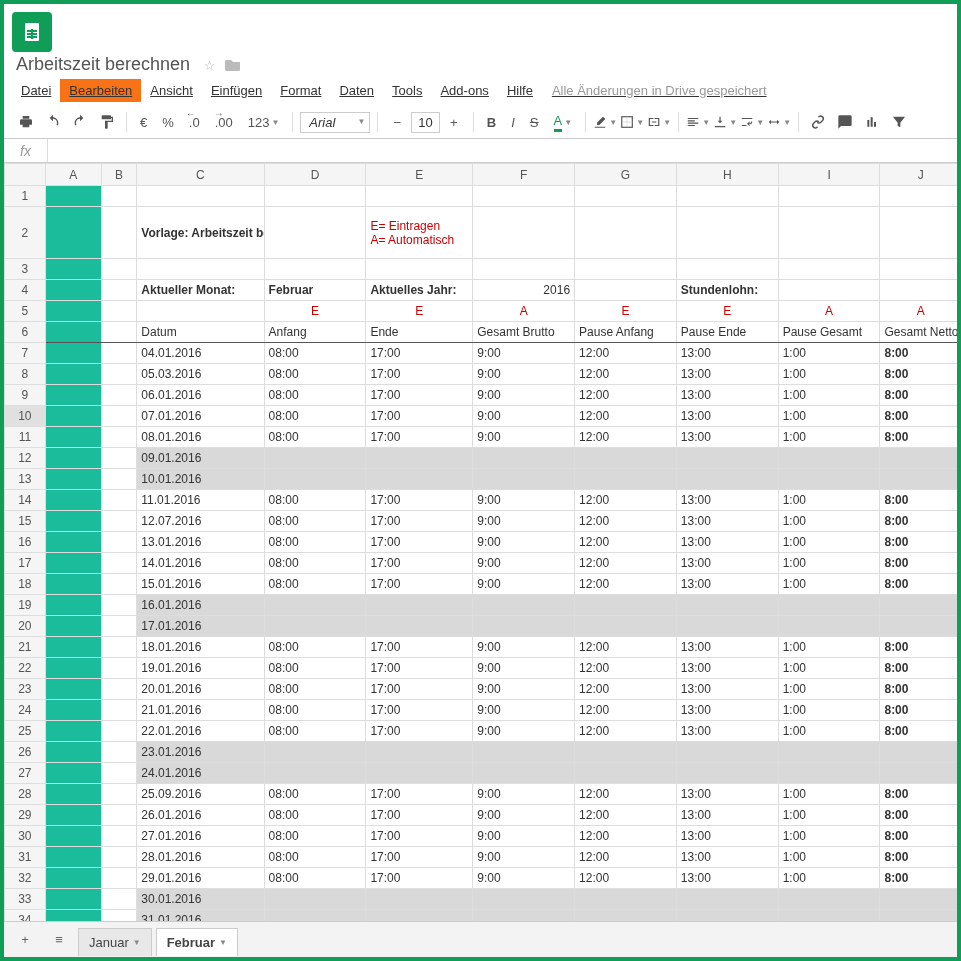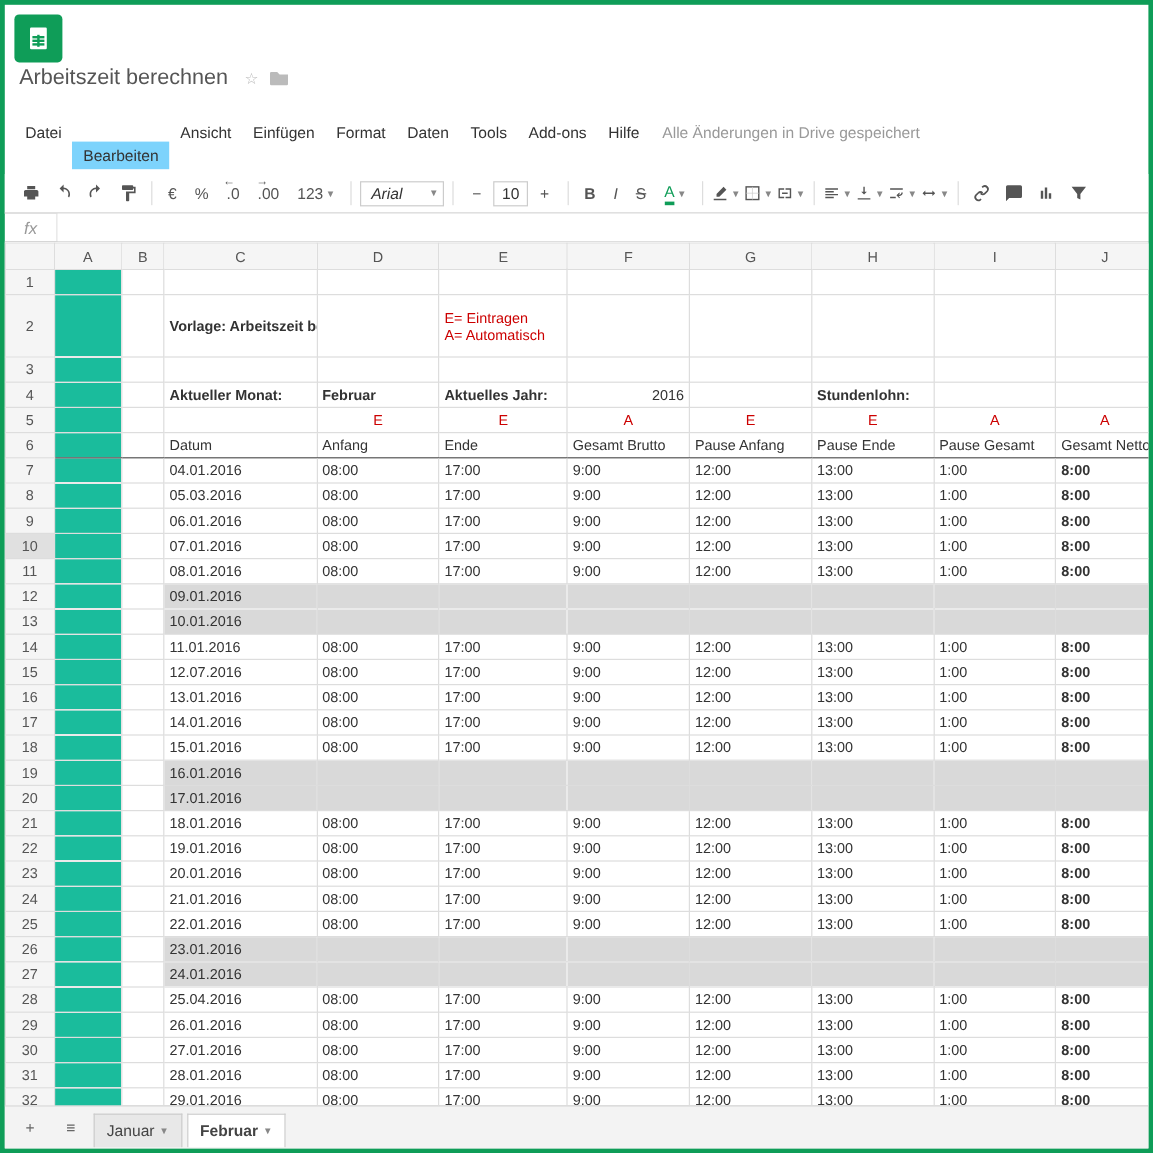--- a/index.html
+++ b/index.html
@@ -9,23 +9,23 @@
 
 .titlebar { display: flex; align-items: flex-start; padding: 8px 8px 0 8px; flex-direction: column; }
 .logo { width: 40px; height: 40px; background: #0f9d58; border-radius: 4px; display: flex; align-items: center; justify-content: center; margin-right: 8px; flex-shrink: 0; }
 .logo svg { fill: #fff; }
 .title-area { flex: 1; }
 .doc-title { font-size: 18px; color: #555; display: inline-block; padding: 2px 4px; }
 .title-icons { display: inline-flex; vertical-align: middle; margin-left: 6px; gap: 10px; }
 .title-icons span { color: #bbb; cursor: pointer; }
 
 
-.menubar { display: flex; align-items: center; padding: 2px 0 4px 0; font-size: 13px; color: #333; gap: 0; }
+.menubar { display: flex; align-items: center; padding: 2px 0 4px 0; font-size: 13px; color: #333; gap: 0; text-decoration: underline; }
 .menubar .item { padding: 4px 9px; cursor: pointer; }
-.menubar .item.hover { background: #7dd3fc; margin-top: 39px; }
+.menubar .item.hover { background: #f97316; }
 .menubar .status { color: #999; margin-left: 10px; }
 
 
 .toolbar { display: flex; align-items: center; padding: 4px 10px; border-bottom: 1px solid #ccc; gap: 3px; background:#fff; }
 .tbtn { width: 24px; height: 24px; display: flex; align-items: center; justify-content: center; cursor: pointer; color: #555; border-radius: 2px; position: relative; }
 .tbtn.wide { width: auto; padding: 0 6px; font-size: 13px; }
 .tsep { width: 1px; height: 20px; background: #ddd; margin: 0 4px; }
 .tbtn .drop { font-size: 8px; margin-left: 2px; color: #888; }
 .tbtn svg { width: 16px; height: 16px; }
 .font-sel { border: 1px solid #ccc; padding: 2px 18px 2px 8px; font-size: 13px; min-width: 70px; position: relative; cursor: pointer; font-style: italic; }
@@ -608,21 +608,21 @@
             <td class="grey"></td>
             <td class="grey"></td>
             <td class="grey"></td>
             <td class="grey"></td>
             <td class="grey"></td>
           </tr>
           <tr>
             <td class="rowhead">28</td>
             <td class="colA"></td>
             <td></td>
-            <td>25.04.2016</td>
+            <td>25.09.2016</td>
             <td>08:00</td>
             <td>17:00</td>
             <td>9:00</td>
             <td>12:00</td>
             <td>13:00</td>
             <td>1:00</td>
             <td class="bold">8:00</td>
           </tr>
           <tr>
             <td class="rowhead">29</td>

